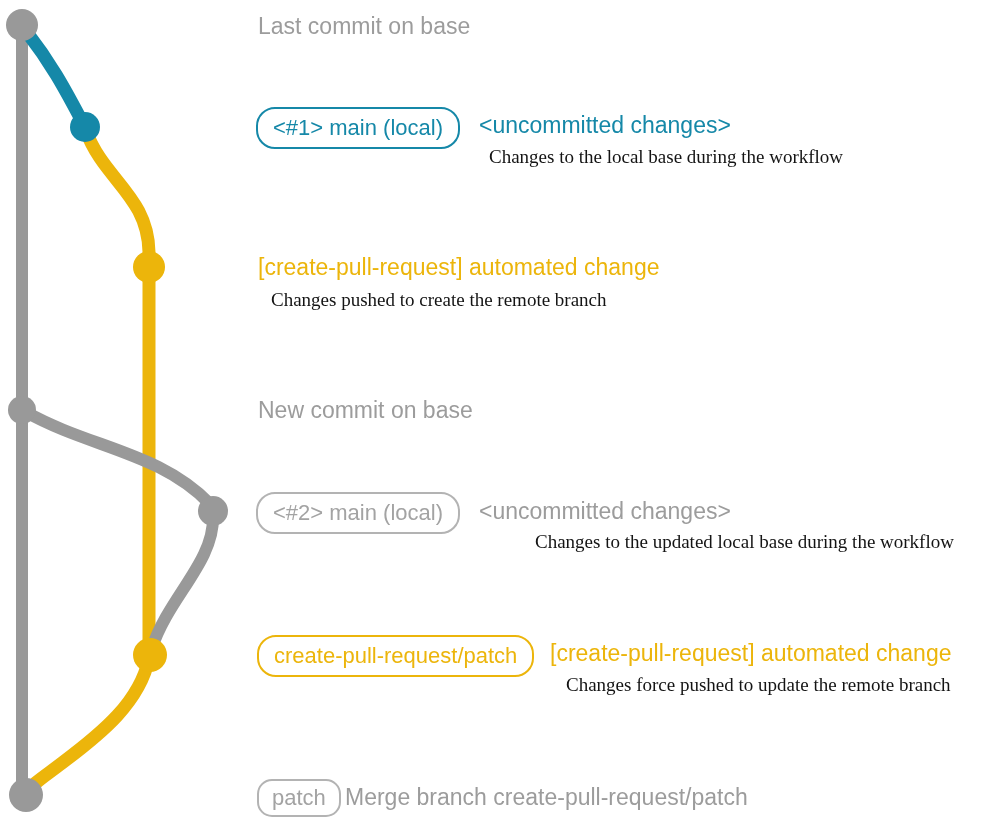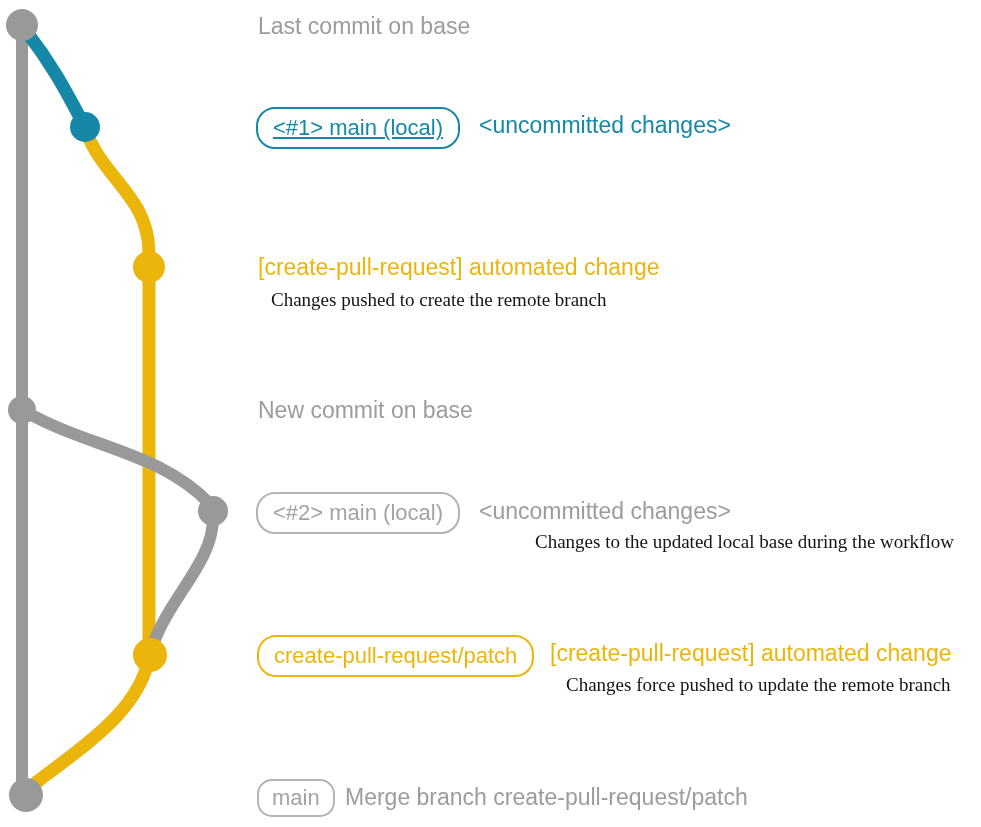--- a/index.html
+++ b/index.html
@@ -61,21 +61,20 @@
     line-height: 1;
     background: #ffffff;
     border: 2px solid;
     border-radius: 19px;
     padding: 8px 15px;
     font-size: 22px;
   }
   .badge-teal {
     color: var(--teal);
     border-color: var(--teal);
-    text-decoration: underline;
   }
   .badge-gray {
     color: #a3a3a3;
     border-color: #b3b3b3;
   }
   .badge-yellow {
     color: var(--yellow);
     border-color: var(--yellow);
   }
 </style>
@@ -102,30 +101,31 @@
     <circle cx="22" cy="410" r="14" class="fi-gray"></circle>
     <circle cx="213" cy="511" r="15" class="fi-gray"></circle>
     <circle cx="150" cy="655" r="17" class="fi-yellow"></circle>
     <circle cx="26" cy="795" r="17" class="fi-gray"></circle>
   </svg>
 
   <div class="lbl slabel" style="left:258px; top:15px;">Last commit on base</div>
 
   <div class="badge badge-teal" style="left:256px; top:107px;">&lt;#1&gt; main (local)</div>
   <div class="lbl status-teal" style="left:479px; top:114px;">&lt;uncommitted changes&gt;</div>
+  <div class="lbl note" style="left:489px; top:147px;">Changes to the local base during the workflow</div>
 
   <div class="lbl msg-yellow" style="left:258px; top:256px;">[create-pull-request] automated change</div>
   <div class="lbl note" style="left:271px; top:290px;">Changes pushed to create the remote branch</div>
 
   <div class="lbl slabel" style="left:258px; top:399px;">New commit on base</div>
 
   <div class="badge badge-gray" style="left:256px; top:492px;">&lt;#2&gt; main (local)</div>
   <div class="lbl status-gray" style="left:479px; top:500px;">&lt;uncommitted changes&gt;</div>
   <div class="lbl note" style="left:489px; top:532px;margin-left:46px;">Changes to the updated local base during the workflow</div>
 
   <div class="badge badge-yellow" style="left:257px; top:635px;">create-pull-request/patch</div>
   <div class="lbl msg-yellow" style="left:550px; top:642px;">[create-pull-request] automated change</div>
   <div class="lbl note" style="left:566px; top:675px;">Changes force pushed to update the remote branch</div>
 
-  <div class="badge badge-gray" style="left:257px; top:779px; padding:6px 13px; border-radius:15px;">main</div>
+  <div class="badge badge-gray" style="left:257px; top:779px; padding:6px 13px; border-radius:15px;">patch</div>
   <div class="lbl slabel" style="left:345px; top:786px;">Merge branch create-pull-request/patch</div>
 
 </div>
 
 </body></html>

